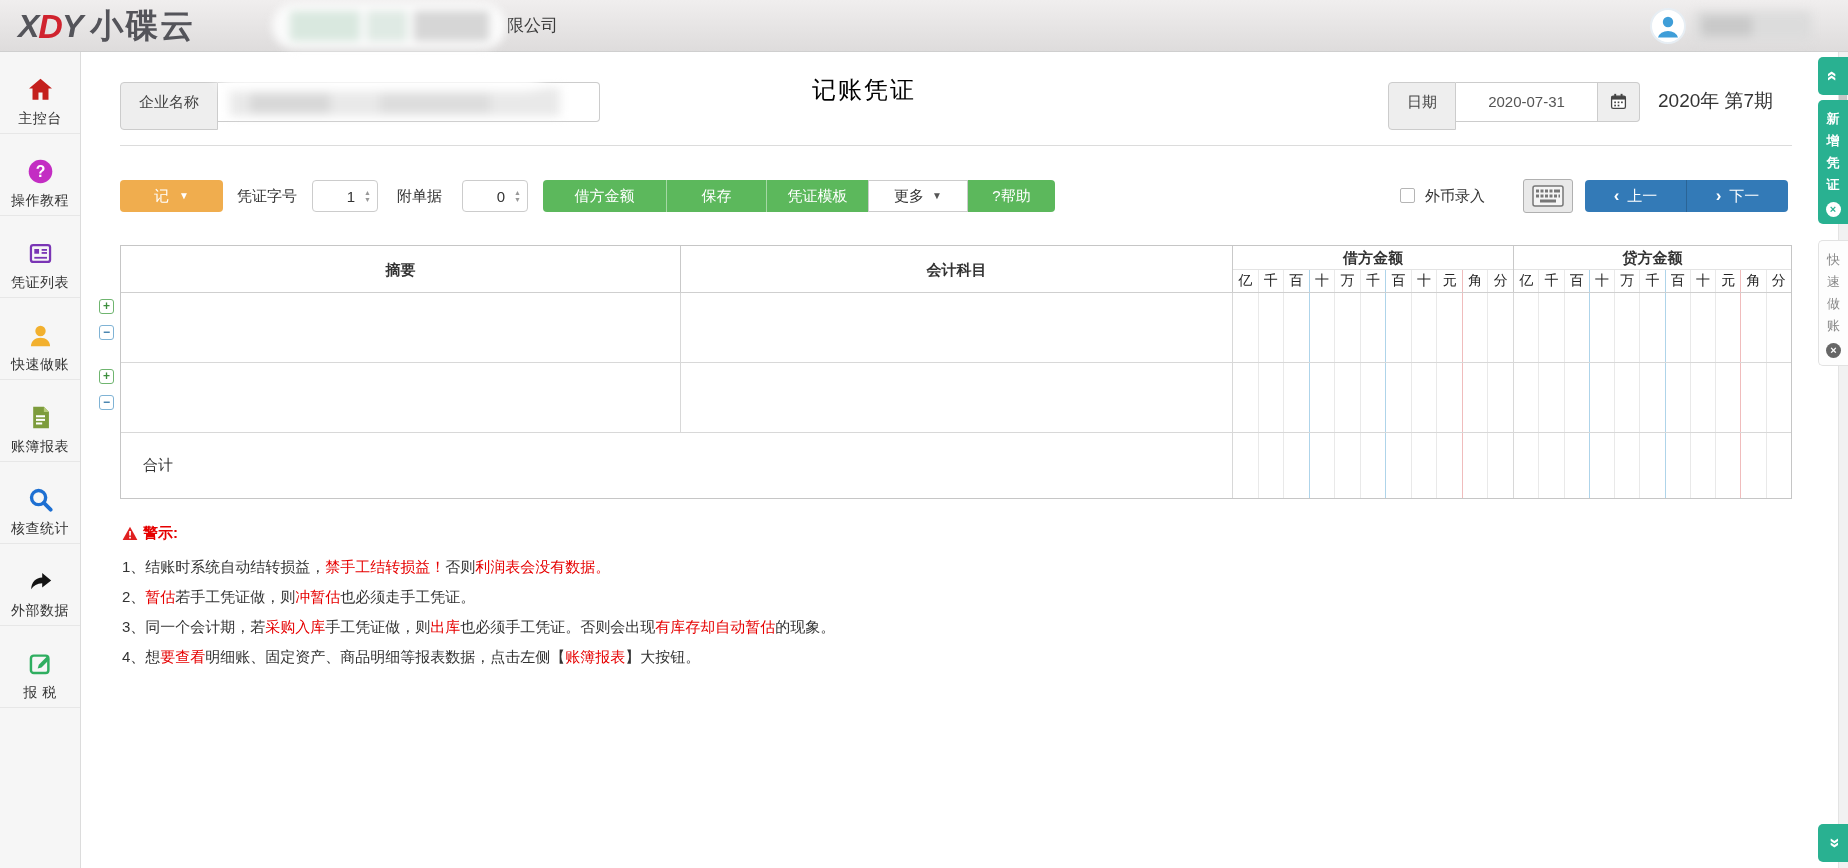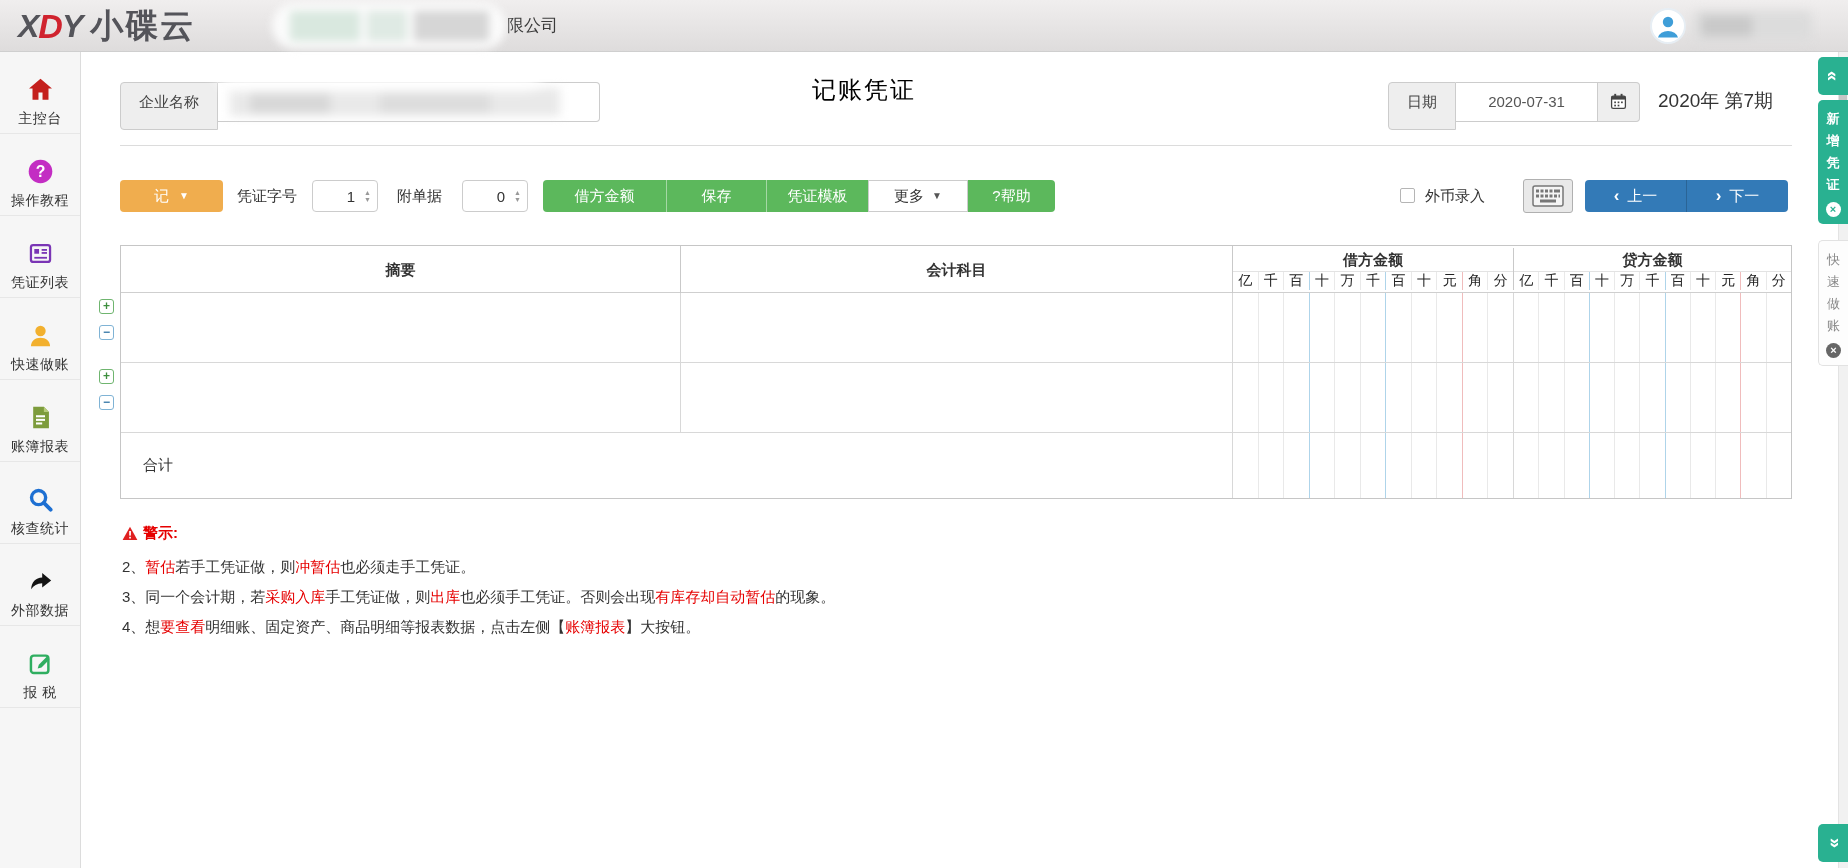--- a/index.html
+++ b/index.html
@@ -75,21 +75,21 @@
     border:1px solid #b5b5b5; border-radius:2px; cursor:pointer; }
   .cb-label { left:1425px; }
   .btn-keyboard { left:1523px; top:179px; width:50px; height:34px; background:#e9e9e9; border:1px solid #b0b0b0; border-radius:3px; }
   .btn-blue { background:#337ab7; color:#fff; gap:8px; }
   .btn-prev { left:1585px; top:180px; width:102px; border-radius:4px 0 0 4px; border-right:1px solid #2a6496; }
   .btn-next { left:1687px; top:180px; width:101px; border-radius:0 4px 4px 0; }
   .chevlr { font-size:17px; font-weight:bold; line-height:17px; margin-top:-2px; }
 
   
   .vtable { position:absolute; left:120px; top:245px; width:1672px; border:1px solid #c6c6c6; background:#fff; }
-  .vhead { display:flex; height:47px; border-bottom:1px solid #cfcfcf;align-items:center; }
+  .vhead { display:flex; height:47px; border-bottom:1px solid #cfcfcf; }
   .hcell { font-weight:bold; font-size:15px; text-align:center; line-height:47px; color:#333; }
   .w-summary { width:560px; border-right:1px solid #c9c9c9; }
   .w-account { width:552px; border-right:1px solid #c9c9c9; }
   .amount-block { width:281px; display:flex; flex-direction:column; border-right:1px solid #c9c9c9; }
   .amount-block.last { width:277px; border-right:none; }
   .amt-title { height:24px; line-height:24px; text-align:center; font-weight:bold; font-size:15px;
     border-bottom:1px solid #e3e3e3; color:#333; }
   .digit-row { flex:1; display:flex; }
   .dcell { flex:1; text-align:center; font-weight:bold; font-size:14px; color:#222;
     display:flex; align-items:center; justify-content:center; border-right:1px solid #e9e9e9; }
@@ -466,20 +466,21 @@
 <div class="warning">
   <div class="warn-title">
     <svg width="16" height="15" viewBox="0 0 16 15">
         <path d="M8 .8 15.4 14H.6z" fill="#e02020"></path>
         <rect x="7.2" y="5" width="1.7" height="4.6" fill="#fff"></rect>
         <rect x="7.2" y="10.8" width="1.7" height="1.7" fill="#fff"></rect>
       </svg>
     <span>警示:</span>
   </div>
   <div id="warnLines">
+      <div class="warn-line"><span>1、结账时系统自动结转损益，</span><span class="red">禁手工结转损益！</span><span>否则</span><span class="red">利润表会没有数据。</span></div>
       <div class="warn-line"><span>2、</span><span class="red">暂估</span><span>若手工凭证做，则</span><span class="red">冲暂估</span><span>也必须走手工凭证。</span></div>
       <div class="warn-line"><span>3、同一个会计期，若</span><span class="red">采购入库</span><span>手工凭证做，则</span><span class="red">出库</span><span>也必须手工凭证。否则会出现</span><span class="red">有库存却自动暂估</span><span>的现象。</span></div>
       <div class="warn-line"><span>4、想</span><span class="red">要查看</span><span>明细账、固定资产、商品明细等报表数据，点击左侧【</span><span class="red">账簿报表</span><span>】大按钮。</span></div>
     </div>
 </div>
 
 <div class="scroll-track">
   <div class="scroll-thumb"></div>
 </div>
 <div class="rail-btn rail-top">

